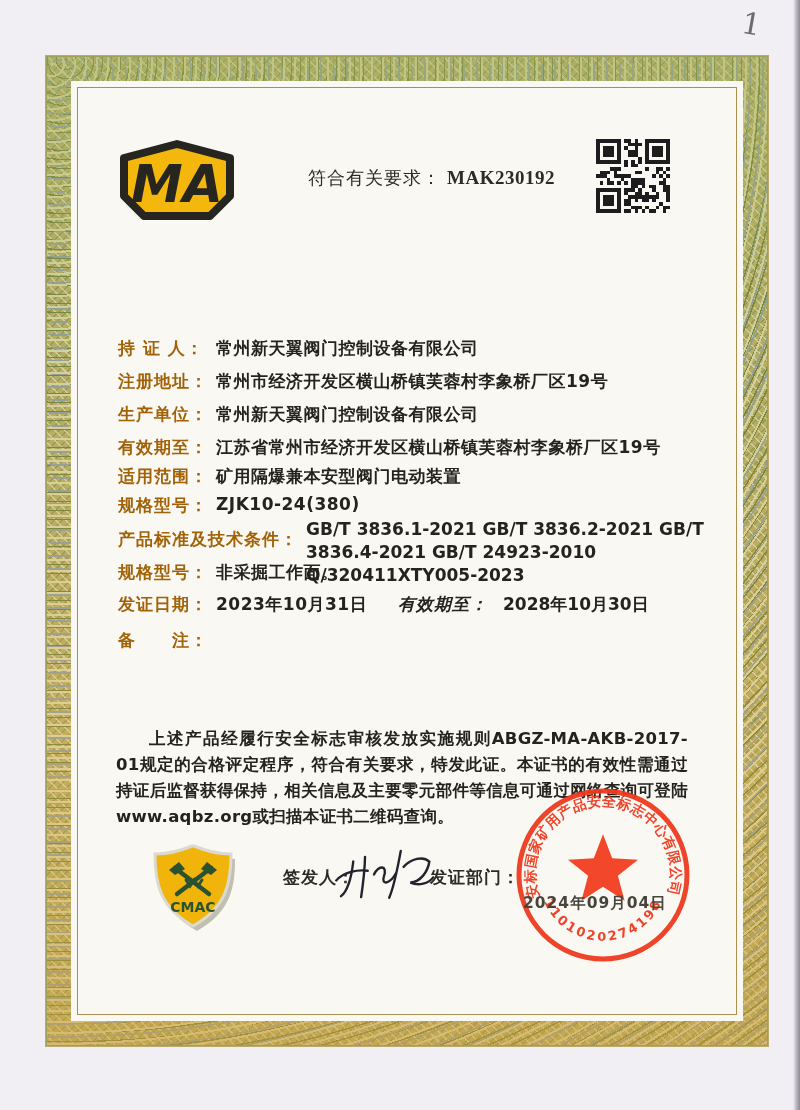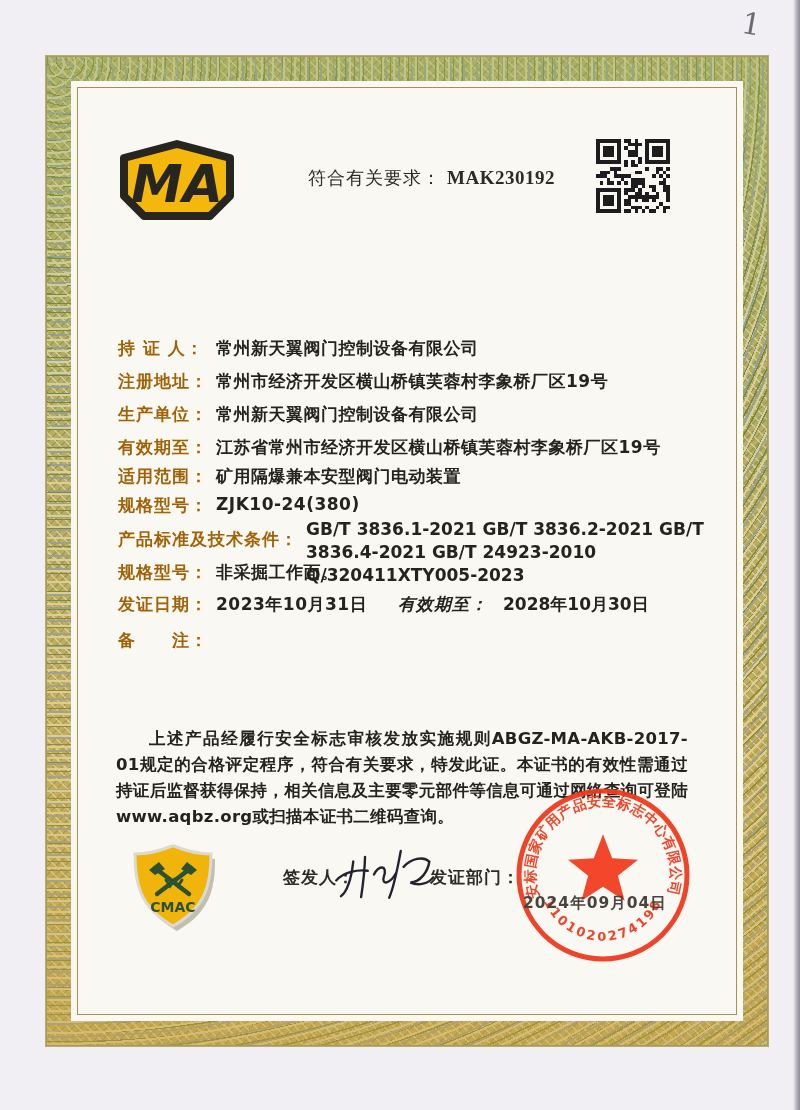--- a/index.html
+++ b/index.html
@@ -45,21 +45,21 @@
   .val{position:absolute;left:98px;letter-spacing:.5px;white-space:nowrap;}
   .val-std{position:absolute;left:188px;width:400px;white-space:normal;line-height:1.35;letter-spacing:0;}
   .lab-exp{position:absolute;left:280px;letter-spacing:1px;font-style:italic;}
   .val-exp{position:absolute;left:385px;}
 
   .statement{position:absolute;left:116px;top:726px;width:572px;font-size:16.5px;
     font-weight:bold;color:#23231f;line-height:1.58;text-align:justify;text-indent:2em;
     letter-spacing:.3px;}
 
   
-  .cmac{position:absolute;left:122px;top:840px;}
+  .cmac{position:absolute;left:142px;top:840px;}
   .signer-label{position:absolute;left:283px;top:866px;font-size:17px;font-weight:bold;color:#2b2b27;letter-spacing:1px;text-align:center;}
   .signature{position:absolute;left:330px;top:842px;transform:rotate(-3deg);}
   .dept-label{position:absolute;left:430px;top:866px;font-size:17px;font-weight:bold;color:#2b2b27;letter-spacing:1px;}
   .seal{position:absolute;left:503px;top:787px;width:200px;height:178px;opacity:.94;}
 </style>
 </head>
 <body>
 
 <div class="scan">
 

